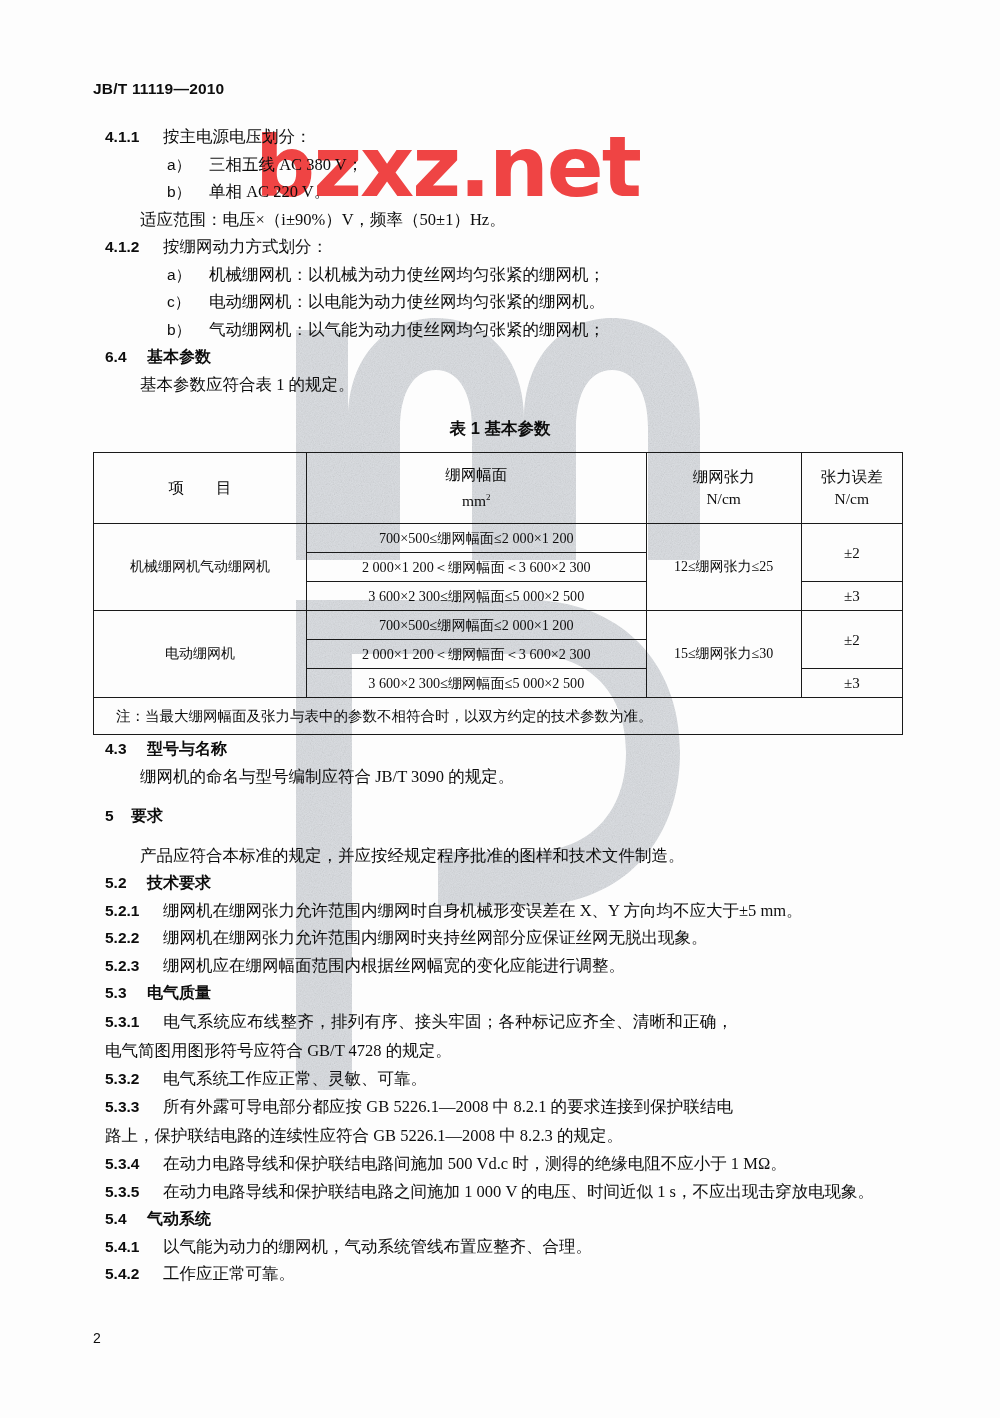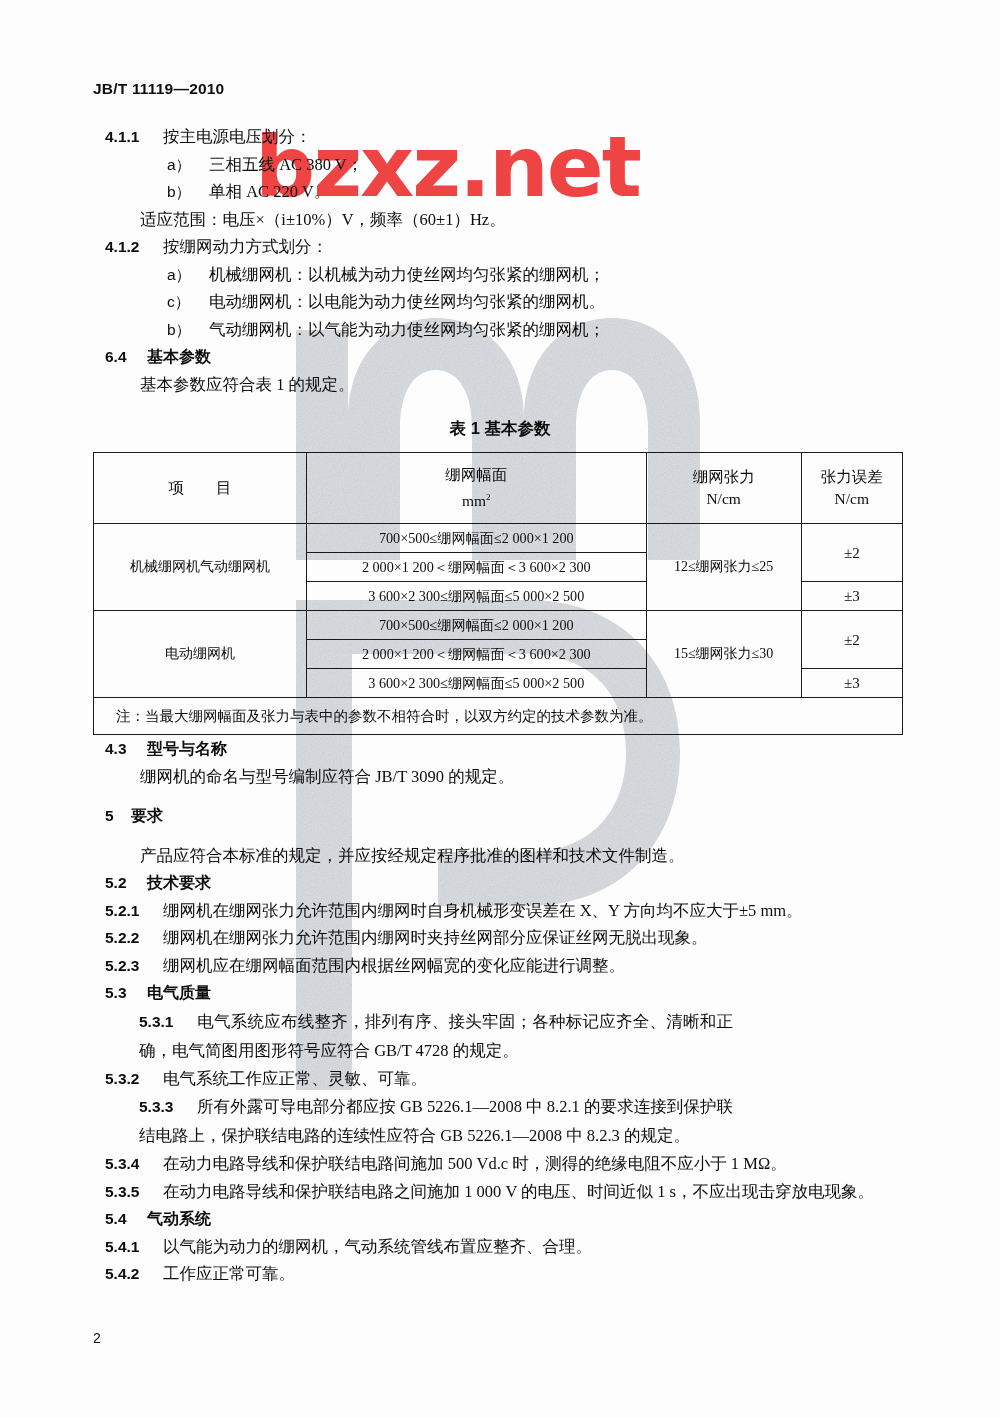--- a/index.html
+++ b/index.html
@@ -96,21 +96,20 @@
   .sec-label-wide {
     display: inline-block;
     min-width: 58px;
   }
   .para {
     padding-left: 93px;
     padding-right: 95px;
     font-size: 16.5px;
     line-height: 29px;
     text-align: justify;
-    margin-left: 34px;
   }
 
   
   .table-wrap {
     position: absolute;
     left: 93px;
     top: 452px;
     width: 810px;
     z-index: 3;
   }
@@ -207,21 +206,21 @@
     <div class="line ind-num">
       <span class="num sec-label-wide">4.1.1</span><span>按主电源电压划分：</span>
     </div>
 
     <div class="line ind-item">
       <span class="num-light sec-label">a）</span><span>三相五线 AC 380 V；</span>
     </div>
     <div class="line ind-item">
       <span class="num-light sec-label">b）</span><span>单相 AC 220 V。</span>
     </div>
-    <div class="line ind-text">适应范围：电压×（i±10%）V，频率（60±1）Hz。</div>
+    <div class="line ind-text">适应范围：电压×（i±90%）V，频率（50±1）Hz。</div>
 
     <div class="line ind-num">
       <span class="num sec-label-wide">4.1.2</span><span>按绷网动力方式划分：</span>
     </div>
     <div class="line ind-item">
       <span class="num-light sec-label">a）</span><span>机械绷网机：以机械为动力使丝网均匀张紧的绷网机；</span>
     </div>
     <div class="line ind-item">
       <span class="num-light sec-label">c）</span><span>电动绷网机：以电能为动力使丝网均匀张紧的绷网机。</span>
     </div>

